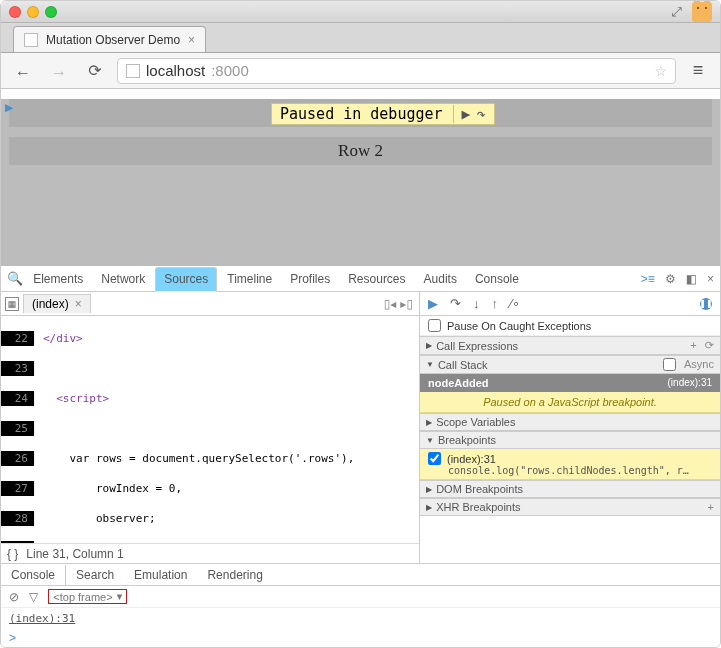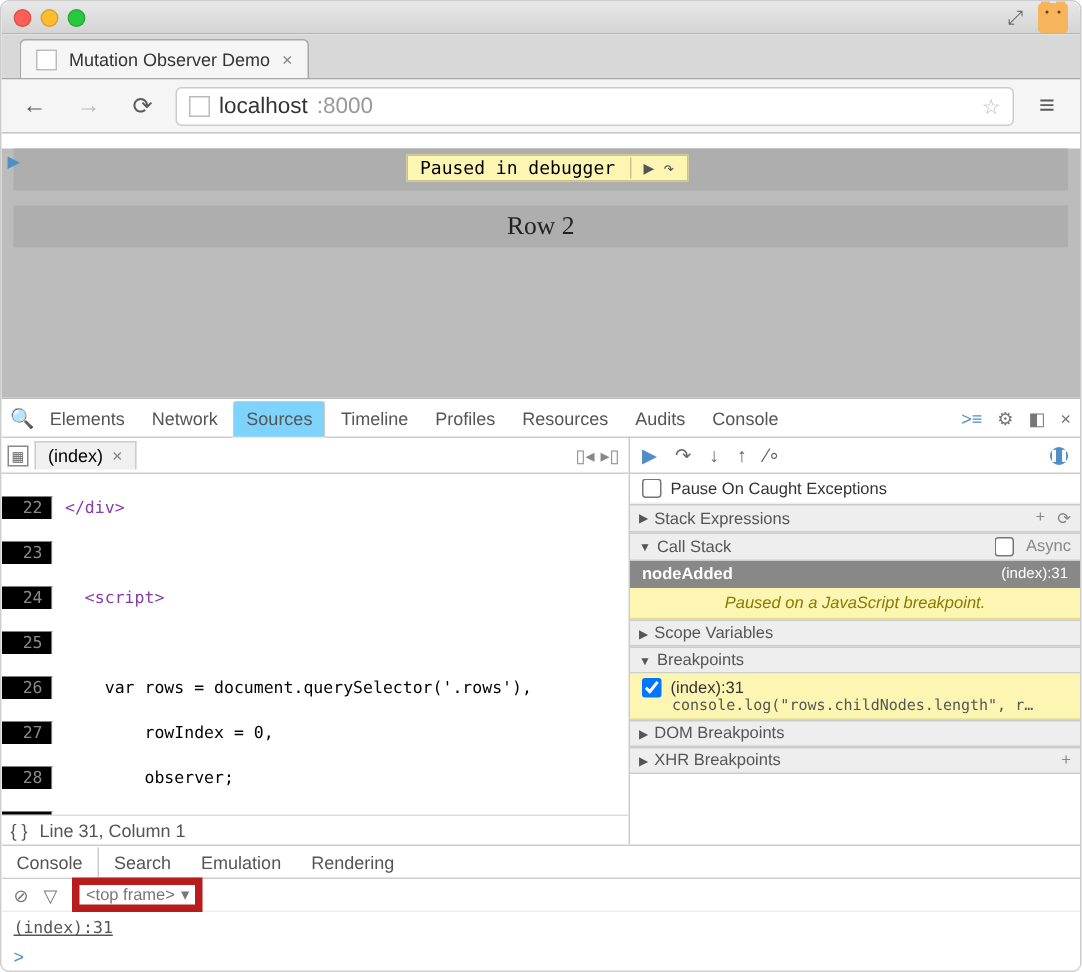--- a/index.html
+++ b/index.html
@@ -27,21 +27,21 @@
   .omni{flex:1;height:26px;background:#fff;border:1px solid #ccc;border-radius:4px;display:flex;align-items:center;padding:0 8px;gap:6px;font-size:15px}
   .omni .pg{width:14px;height:14px;border:1px solid #bbb;background:#fff}
   .omni .host{color:#333}.omni .port{color:#999}
   .star{color:#bbb;font-size:14px}
   .menu{font-size:18px;color:#5a5a5a}
   
   
   .page{background:#bcbcbc;height:176px;position:relative}
   .pause-ribbon{position:absolute;top:0;left:0;right:0;height:16px}
   .pause-play{position:absolute;left:4px;top:2px;color:#4f8ec7;font-size:11px}
-  .pause-badge{position:absolute;left:270px;top:4px;background:#fdf6b2;border:1px solid #c9c58a;padding:1px 8px;font-family:Menlo,monospace;font-size:12px;display:flex;align-items:center;gap:10px}
+  .pause-badge{position:absolute;left:270px;top:4px;background:#fdf6b2;border:1px solid #c9c58a;padding:1px 8px;font-family:Menlo,monospace;font-size:15px;display:flex;align-items:center;gap:10px}
   .pause-badge .pbtns{display:flex;gap:6px;color:#555;border-left:1px solid #c9c58a;padding-left:8px}
   .row{background:#aeaeae;height:28px;margin:10px 8px;display:flex;align-items:center;justify-content:center;font-family:Georgia,serif;font-size:17px;color:#222}
   .row:first-of-type{margin-top:30px}
   
   
   .dt{position:absolute;top:264px;left:0;right:0;bottom:0;border-top:1px solid #bbb;display:flex;flex-direction:column;background:#fff}
   .dt-tabs{height:26px;border-bottom:1px solid #ccc;display:flex;align-items:center;padding:0 6px;gap:2px;color:#555}
   .dt-tab{padding:4px 8px;cursor:pointer}
   .dt-tab.active{background:#7dd3fc;border:1px solid #ccc;border-radius:3px 3px 0 0;border-bottom-color:#ececec;padding-bottom:5px;margin-bottom:-1px}
   .dt-right{margin-left:auto;display:flex;gap:10px;color:#777;align-items:center}
@@ -73,21 +73,21 @@
   .cs-msg{background:#fdf6b2;color:#8a7a00;text-align:center;font-style:italic;padding:4px;border-bottom:1px solid #e2da8f}
   .bp-item{background:#fdf6b2;border-bottom:1px solid #e2da8f;padding:3px 8px}
   .bp-item .h{display:flex;gap:6px;align-items:center}
   .bp-item .c{font-family:Menlo,monospace;font-size:10px;color:#555;padding-left:20px;white-space:nowrap;overflow:hidden;text-overflow:ellipsis}
   
   .bot{border-top:1px solid #ccc}
   .bot-tabs{height:22px;border-bottom:1px solid #ccc;display:flex;align-items:center;color:#555}
   .bot-tab{padding:3px 10px}
   .bot-tab.active{background:#fff;border-right:1px solid #ccc}
   .con-tools{height:22px;border-bottom:1px solid #eee;display:flex;align-items:center;gap:10px;padding:0 8px;color:#777}
-  .frame-sel{border:5px solid #b91c1c;padding:0 4px;font-size:11px;display:flex;align-items:center;gap:4px}
+  .frame-sel{border:1px solid #b91c1c;padding:0 4px;font-size:11px;display:flex;align-items:center;gap:4px}
   .con-body{font-family:Menlo,monospace;font-size:11px;padding:4px 8px}
   .con-line{display:flex}
   .con-line .src{margin-left:auto;color:#555;text-decoration:underline;border:none}
   .prompt{color:#4f8ec7;padding:2px 8px}
   
   input[type=checkbox]{margin:0}
 </style>
 </head>
 <body>
 
@@ -206,21 +206,21 @@
         <span class="ic">↑</span>
         <span class="ic">⁄∘</span>
         <span class="pausei">❚❚</span>
       </div>
       <div class="opt">
         <input type="checkbox" style="">
         <span>Pause On Caught Exceptions</span>
       </div>
       <div class="sect">
         <span class="tri">▶</span>
-        <span>Stack Expressions</span>
+        <span>Call Expressions</span>
         <span class="r">
             <span>+</span>
             <span>⟳</span>
           </span>
       </div>
       <div class="sect">
         <span class="tri">▼</span>
         <span>Call Stack</span>
         <span class="r">
             <input type="checkbox" style="">

